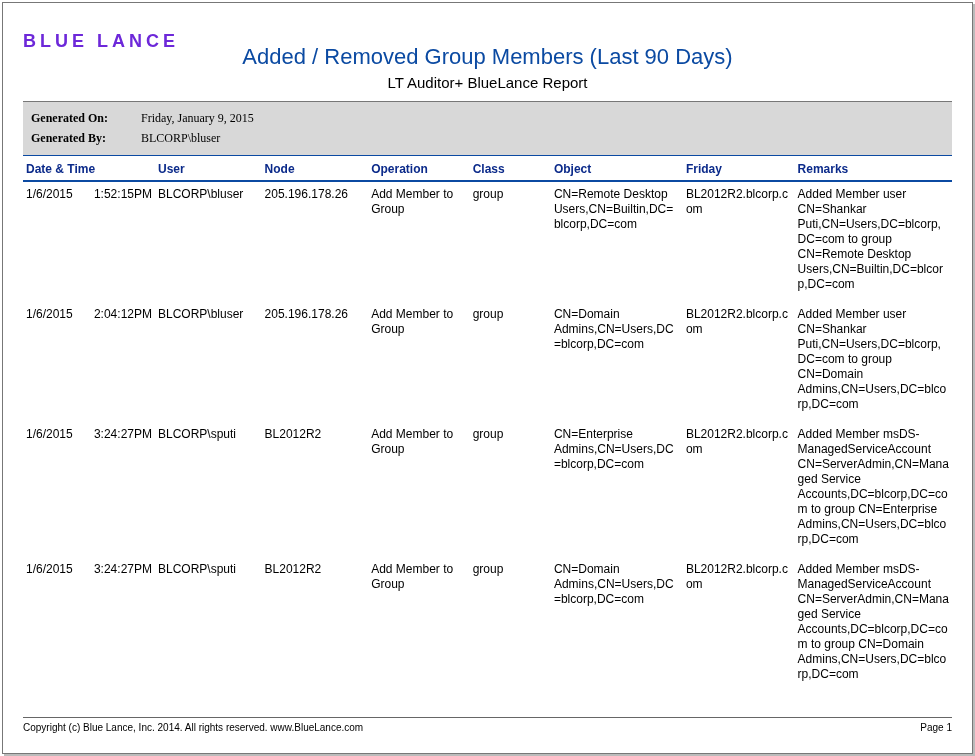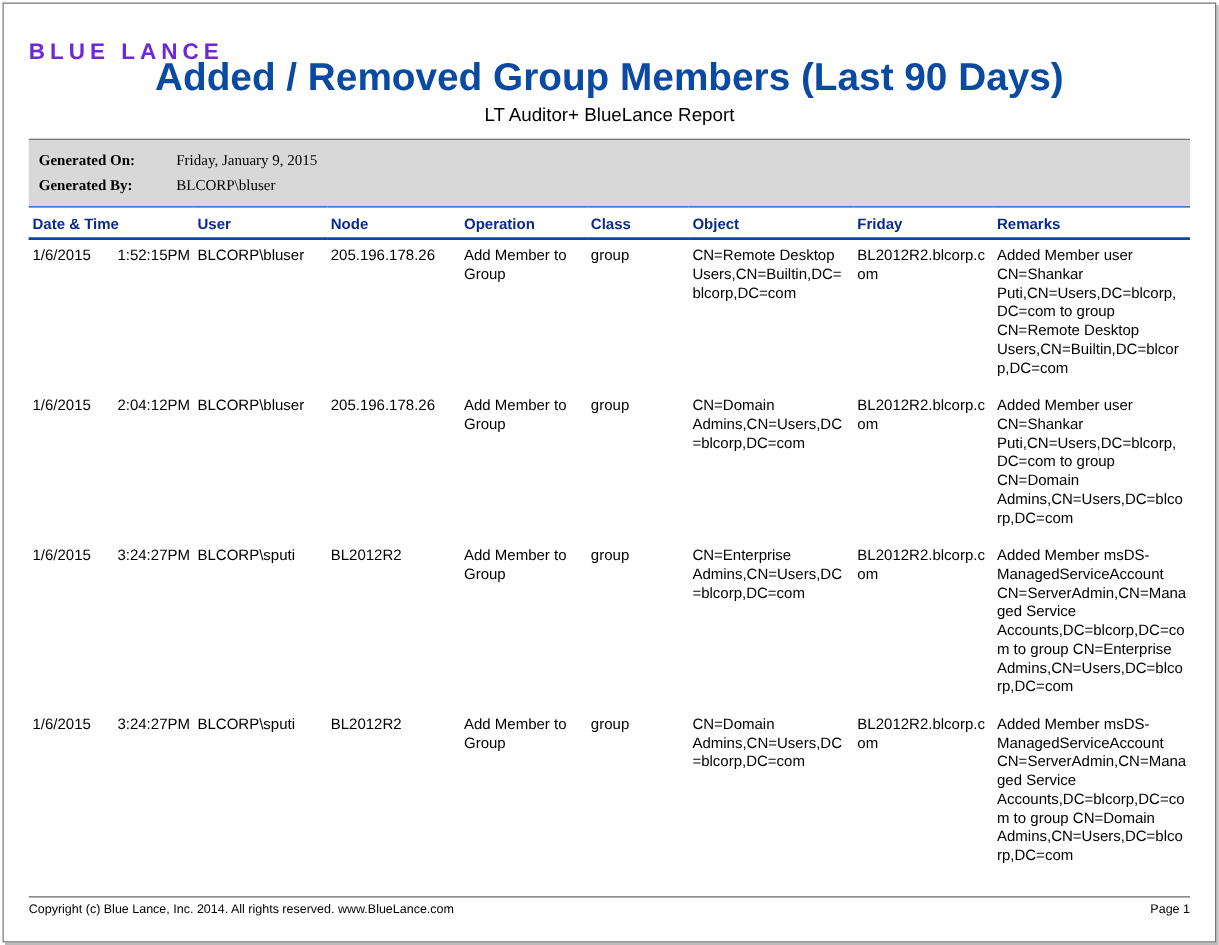--- a/index.html
+++ b/index.html
@@ -27,22 +27,22 @@
     letter-spacing: 4px;
     font-weight: bold;
     font-size: 18px;
     color: #6d28d9;
     font-family: "Arial Black", Arial, sans-serif;
     text-transform: uppercase;
   }
   .title {
     text-align: center;
     color: #0b4aa2;
-    font-size: 31px;
-    font-weight: bold;
+    font-size: 22px;
+    font-weight: normal;
     margin-top: -8px;
   }
   .subtitle {
     text-align: center;
     color: #000;
     font-size: 15px;
     margin-top: 4px;
     margin-bottom: 10px;
   }
   .meta {

